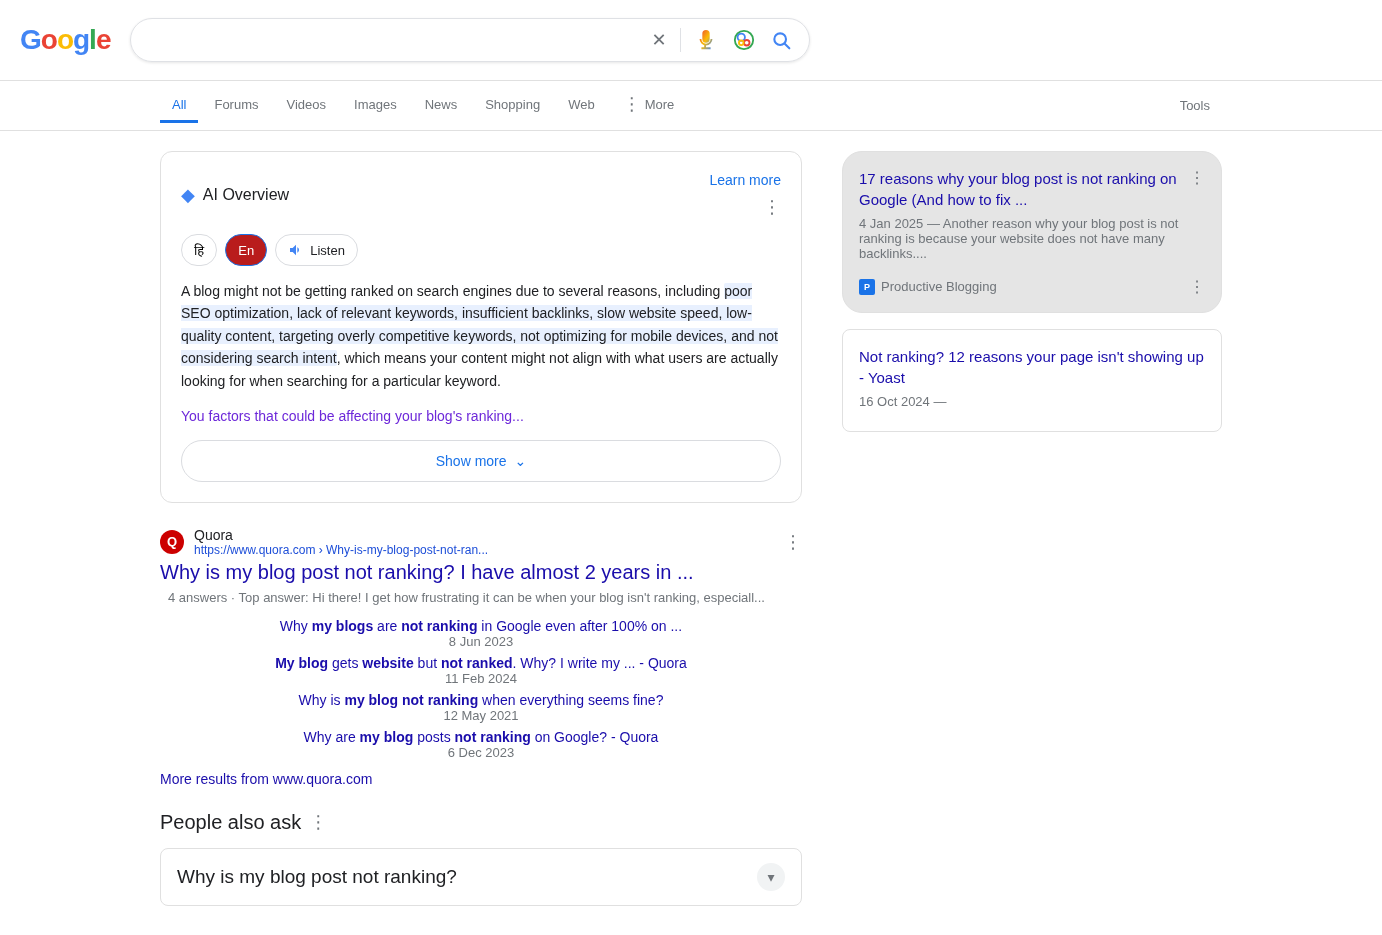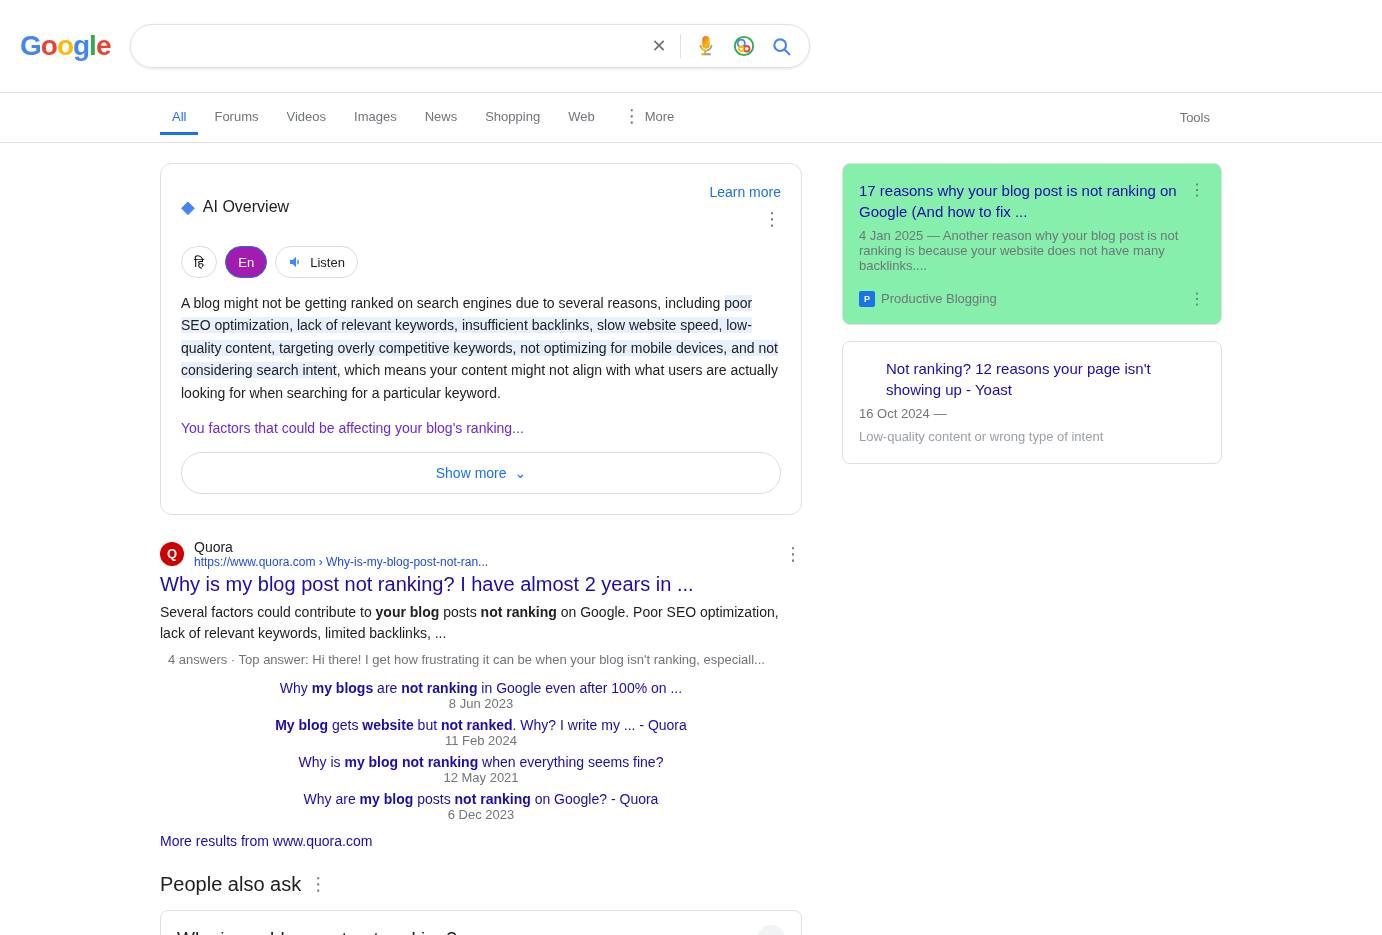--- a/index.html
+++ b/index.html
@@ -1,19 +1,19 @@
 <!DOCTYPE html>
 <html><head>
   <meta charset="utf-8">
   <style>
     * { box-sizing: border-box; margin: 0; padding: 0; }
     body { font-family: Arial, sans-serif; background: #fff; color: #202124; font-size: 14px; }
 
     
-    .header { display: flex; align-items: center; padding: 24px 20px; gap: 20px; border-bottom: 1px solid #e0e0e0; }
+    .header { display: flex; align-items: center; padding: 18px 20px; gap: 20px; border-bottom: 1px solid #e0e0e0; }
     .google-logo { font-size: 28px; font-weight: bold; letter-spacing: -1px; cursor: pointer; }
     .g-blue { color: #4285F4; }
     .g-red { color: #EA4335; }
     .g-yellow { color: #FBBC05; }
     .g-green { color: #34A853; }
 
     .search-bar-wrapper { display: flex; align-items: center; border: 1px solid #dfe1e5; border-radius: 24px; padding: 8px 16px; flex: 1; max-width: 680px; gap: 10px; box-shadow: 0 1px 3px rgba(0,0,0,0.1); }
     .search-input { border: none; outline: none; flex: 1; font-size: 16px; color: #202124; }
     .search-icons { display: flex; align-items: center; gap: 12px; }
     .icon-btn { background: none; border: none; cursor: pointer; display: flex; align-items: center; justify-content: center; padding: 2px; }
@@ -37,21 +37,21 @@
     .ai-overview { border: 1px solid #e0e0e0; border-radius: 12px; padding: 20px; margin-bottom: 24px; background: #fff; }
     .ai-header { display: flex; align-items: center; justify-content: space-between; margin-bottom: 16px; }
     .ai-title { display: flex; align-items: center; gap: 8px; font-size: 16px; font-weight: 500; color: #202124; }
     .ai-diamond { color: #4285F4; font-size: 18px; }
     .ai-actions { display: flex; align-items: flex-end; gap: 8px; flex-direction: column; }
     .learn-more-btn { color: #1a73e8; font-size: 14px; cursor: pointer; text-decoration: none; }
     .more-dots { color: #70757a; cursor: pointer; font-size: 18px; }
 
     .lang-buttons { display: flex; gap: 8px; margin-bottom: 14px; }
     .lang-btn { display: flex; align-items: center; gap: 6px; border: 1px solid #dadce0; border-radius: 20px; padding: 6px 12px; font-size: 13px; cursor: pointer; background: #fff; }
-    .lang-btn.active { background: #a21caf; color: #fff; border-color: #1a73e8; }
+    .lang-btn.active { background: #b91c1c; color: #fff; border-color: #1a73e8; }
     .listen-btn { display: flex; align-items: center; gap: 6px; border: 1px solid #dadce0; border-radius: 20px; padding: 6px 12px; font-size: 13px; cursor: pointer; background: #fff; color: #202124; }
 
     .ai-text { font-size: 14px; line-height: 1.6; color: #202124; margin-bottom: 16px; }
     .ai-highlight { background: #e8f0fe; border-radius: 2px; }
     .ai-faded { color: #6d28d9; }
 
     .show-more-btn { width: 100%; border: 1px solid #dadce0; border-radius: 24px; padding: 12px; font-size: 14px; cursor: pointer; background: #fff; color: #1a73e8; display: flex; align-items: center; justify-content: center; gap: 8px; }
 
     
     .search-result { margin-bottom: 24px; }
@@ -75,30 +75,30 @@
 
     
     .paa-section { margin-top: 24px; }
     .paa-header { display: flex; align-items: center; gap: 8px; font-size: 20px; font-weight: 400; color: #202124; margin-bottom: 14px; }
     .paa-more { color: #70757a; cursor: pointer; font-size: 18px; }
     .paa-item { border: 1px solid #e0e0e0; border-radius: 8px; padding: 14px 16px; display: flex; align-items: center; justify-content: space-between; cursor: pointer; margin-bottom: 4px; }
     .paa-question { font-size: 19px; color: #202124; }
     .paa-chevron { width: 28px; height: 28px; border-radius: 50%; background: #f1f3f4; display: flex; align-items: center; justify-content: center; color: #70757a; }
 
     
-    .right-card { border: 1px solid #e0e0e0; border-radius: 8px; padding: 16px; margin-bottom: 16px; background: #86efac; }
+    .right-card { border: 1px solid #e0e0e0; border-radius: 20px; padding: 16px; margin-bottom: 16px; background: #e5e5e5; }
     .right-card-title { font-size: 15px; color: #1a0dab; cursor: pointer; font-weight: 500; margin-bottom: 6px; line-height: 1.4; }
     .right-card-date { font-size: 13px; color: #70757a; margin-bottom: 6px; }
     .right-card-source { display: flex; align-items: center; gap: 6px; margin-top: 10px; }
     .right-source-favicon { width: 16px; height: 16px; border-radius: 2px; background: #1a73e8; display: flex; align-items: center; justify-content: center; color: white; font-size: 9px; font-weight: bold; }
     .right-source-name { font-size: 13px; color: #70757a; }
     .right-card-more { color: #70757a; cursor: pointer; font-size: 16px; margin-left: auto; }
     .right-card-header { display: flex; align-items: flex-start; justify-content: space-between; }
     .right-card-2 { border: 1px solid #e0e0e0; border-radius: 8px; padding: 16px; background: #fff; }
-    .right-card-title2 { font-size: 15px; color: #1a0dab; cursor: pointer; font-weight: 500; margin-bottom: 6px; line-height: 1.4; margin-left: 27px; }
+    .right-card-title2 { font-size: 15px; color: #1a0dab; cursor: pointer; font-weight: 500; margin-bottom: 6px; line-height: 1.4; }
     .right-card-date2 { font-size: 13px; color: #70757a; margin-bottom: 6px; }
     .right-card-snippet2 { font-size: 13px; color: #9aa0a6; line-height: 1.5; }
   </style>
 </head>
 <body>
 
 <div class="header">
   <div class="google-logo">
     <span class="g-blue">G</span><span class="g-red">o</span><span class="g-yellow">o</span><span class="g-blue">g</span><span class="g-green">l</span><span class="g-red">e</span>
   </div>
@@ -196,23 +196,20 @@
     <div class="search-result">
       <div class="result-source">
         <div class="source-favicon">Q</div>
         <div class="source-info">
           <span class="source-name">Quora</span>
           <span class="source-url">https://www.quora.com › Why-is-my-blog-post-not-ran...</span>
         </div>
         <span class="result-more">⋮</span>
       </div>
       <a class="result-title">Why is my blog post not ranking? I have almost 2 years in ...</a>
-      <div class="result-snippet">
-        Several factors could contribute to <b>your blog</b> posts <b>not ranking</b> on Google. Poor SEO optimization, lack of relevant keywords, limited backlinks, ...
-      </div>
       <div class="result-answers">
         4 answers · Top answer: Hi there! I get how frustrating it can be when your blog isn't ranking, especiall...
       </div>
       <div class="sub-links">
         <div class="sub-link-row">
           <a class="sub-link">Why <b>my blogs</b> are <b>not ranking</b> in Google even after 100% on ...</a>
           <span class="sub-link-date">8 Jun 2023</span>
         </div>
         <div class="sub-link-row">
           <a class="sub-link"><b>My blog</b> gets <b>website</b> but <b>not ranked</b>. Why? I write my ... - Quora</a>
@@ -259,16 +256,15 @@
       <div class="right-card-source">
         <div class="right-source-favicon">P</div>
         <span class="right-source-name">Productive Blogging</span>
         <span class="right-card-more">⋮</span>
       </div>
     </div>
 
     <div class="right-card-2">
       <div class="right-card-title2">Not ranking? 12 reasons your page isn't showing up - Yoast</div>
       <div class="right-card-date2">16 Oct 2024 —</div>
-      <div class="right-card-snippet2">Low-quality content or wrong type of intent</div>
     </div>
   </div>
 </div>
 
 </body></html>

